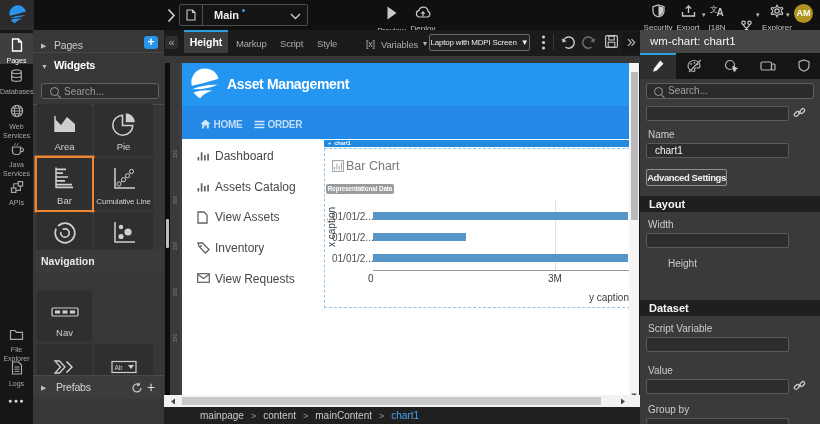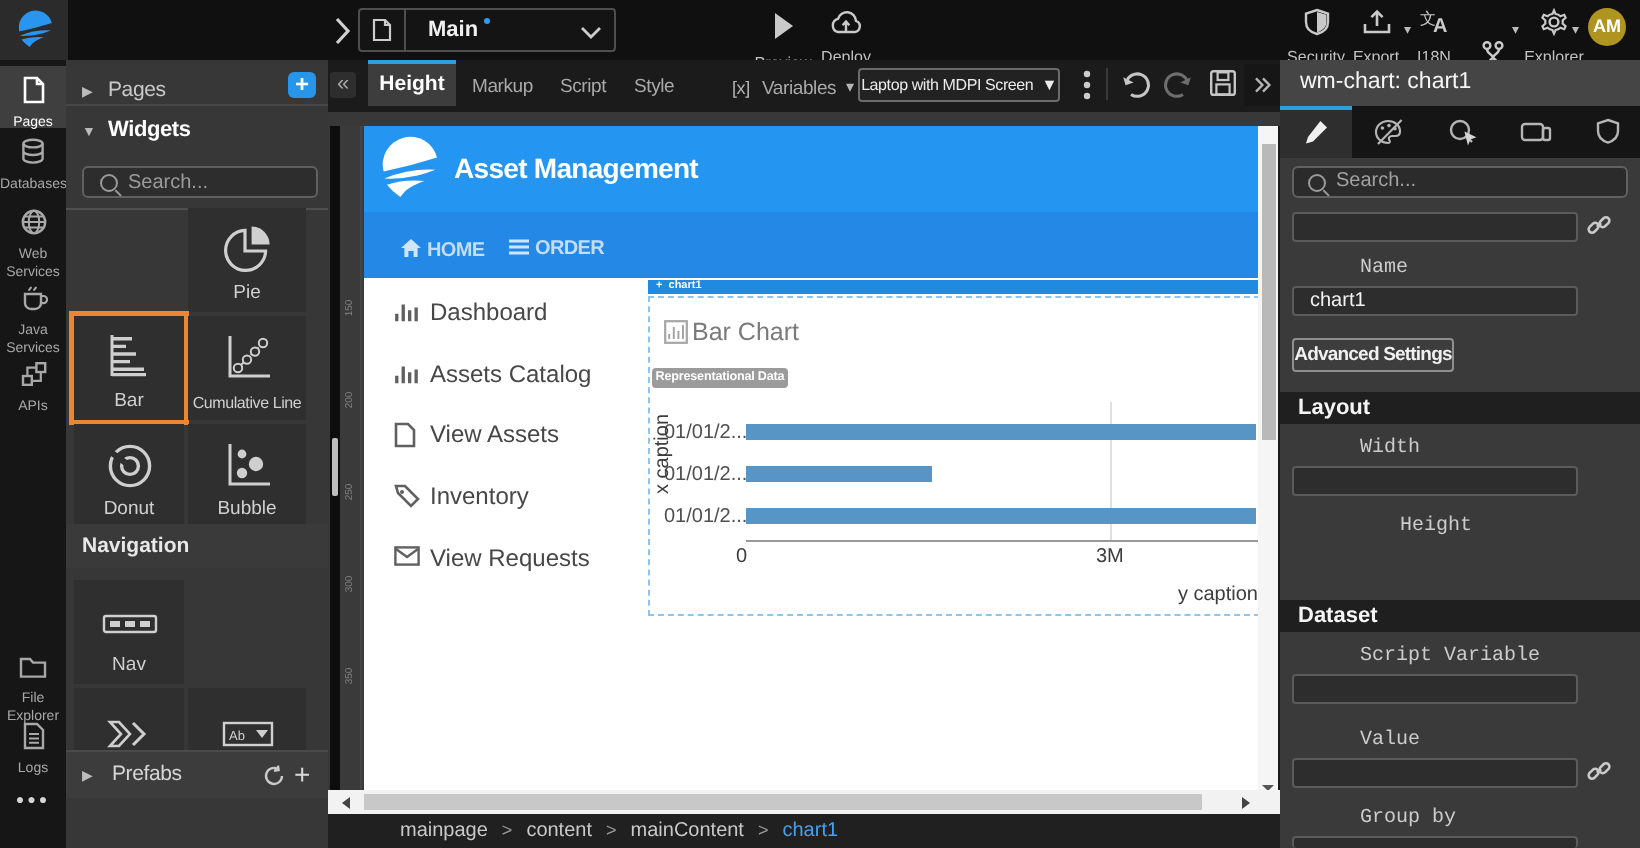--- a/index.html
+++ b/index.html
@@ -62,21 +62,21 @@
 #crumbs{left:164px;top:407px;width:476px;height:17px;background:#202020;color:#c9c9c9;font-size:10px;line-height:17px;}
 #crumbs span.sep{color:#9a9a9a;margin:0 7px;font-size:9px;}
 #crumbs .last{color:#45a1f0;}
 
 #rpanel{left:640px;top:30px;width:180px;height:394px;background:#3a3a3a;}
 #rhead{left:640px;top:30px;width:180px;height:23px;background:#454545;color:#f5f5f5;font-size:11.5px;line-height:23px;padding-left:10px;}
 #rtabs{left:640px;top:53px;width:180px;height:26px;background:#151515;}
 #rtab1{left:640px;top:53px;width:36px;height:26px;background:#2e2e2e;border-top:2px solid #2aa0dc;}
 #rsearch{left:646px;top:83px;width:168px;height:16px;background:#2b2b2b;border:1px solid #616161;border-radius:3px;color:#a0a0a0;font-size:10px;line-height:14px;padding-left:21px;}
 .rinput{position:absolute;left:646px;width:143px;height:15px;background:#2d2d2d;border:1px solid #5b5b5b;border-radius:2px;color:#f2f2f2;font-size:10px;line-height:13px;padding-left:8px;}
-.rlabel{position:absolute;left:680px;color:#cccccc;font-size:10px;font-family:Liberation Mono, monospace;}
+.rlabel{position:absolute;left:648px;color:#cccccc;font-size:10px;}
 .rband{position:absolute;left:640px;width:180px;height:16px;background:#1f1f1f;color:#f5f5f5;font-size:11px;font-weight:bold;line-height:16px;padding-left:9px;}
 #advbtn{left:646px;top:169px;width:81px;height:17px;white-space:nowrap;background:#3d3d3d;border:1px solid #8f8f8f;border-radius:2px;color:#f0f0f0;font-size:9.5px;font-weight:bold;text-align:center;line-height:15px;letter-spacing:-0.4px;}
 .linkic{position:absolute;color:#c9c9c9;}
 </style>
 </head>
 <body>
 <div id="app">
 
 <div class="abs" id="topbar"></div>
 <div class="abs" id="logosq"></div>
@@ -216,20 +216,27 @@
         <span style="position:absolute;left:21px;top:0;">Pages</span>
       </div>
   <div class="abs" id="plus">+</div>
   <div style="position:absolute;top:22px;left:0;width:131px;border-top:1px solid #484848;"></div>
   <div class="prow" style="top:29px;color:#ffffff;font-weight:bold;font-size:11px;">
         <span class="arr" style="top:4px;font-weight:normal;">▼</span>
         <span style="position:absolute;left:21px;top:0;">Widgets</span>
       </div>
   <div class="abs" id="searchL">Search...<span class="mag" style="left:8px;top:3px;"></span></div>
   <div style="position:absolute;top:74px;left:0;width:131px;border-top:1px solid #4f4f4f;"></div>
+  <div class="cell" style="left:4px;top:74px;">
+    <svg class="ci" width="26" height="24" viewBox="0 0 26 24">
+          <path d="M3 20 V7 L9 13 L15 5 L23 12 V20 Z" fill="#cfcfcf"></path>
+          <path d="M3 20 V4" stroke="#cfcfcf" stroke-width="1.5"></path>
+        </svg>
+    <div class="cl">Area</div>
+  </div>
   <div class="cell" style="left:61px;top:74px;width:59px;">
     <svg class="ci" width="26" height="26" viewBox="0 0 26 26">
           <path d="M11.5 3.2 A 10 10 0 1 0 21.8 13.5 L11.5 13.5 Z" fill="none" stroke="#cfcfcf" stroke-width="1.6"></path>
           <path d="M14.8 10.2 L14.8 1.2 A 9.2 9.2 0 0 1 23.8 10.2 Z" fill="#cfcfcf"></path>
         </svg>
     <div class="cl">Pie</div>
   </div>
   <div class="cell" style="left:4px;top:128px;box-shadow:0 0 0 2.5px #ed8630;">
     <svg class="ci" width="26" height="24" viewBox="0 0 26 24">
           <path d="M4 1.5 V22" fill="none" stroke="#cfcfcf" stroke-width="1.5"></path>
@@ -258,21 +265,21 @@
   </div>
   <div class="cell" style="left:61px;top:182px;width:59px;">
     <svg class="ci" width="26" height="26" viewBox="0 0 26 26">
           <path d="M4 2 V22 H24" fill="none" stroke="#cfcfcf" stroke-width="1.5"></path>
           <circle cx="10" cy="7" r="2.2" fill="#cfcfcf"></circle>
           <circle cx="17" cy="12" r="3.6" fill="#cfcfcf"></circle>
           <circle cx="10" cy="16.5" r="2.6" fill="#cfcfcf"></circle>
         </svg>
     <div class="cl">Bubble</div>
   </div>
-  <div class="secband" style="top:232px;">Navigation</div>
+  <div class="secband" style="top:220px;">Navigation</div>
   <div class="cell" style="left:4px;top:260px;">
     <svg class="ci" width="30" height="22" viewBox="0 0 30 22" style="top:11px;">
           <rect x="2" y="7" width="26" height="8" rx="1" fill="none" stroke="#cfcfcf" stroke-width="1.2"></rect>
           <rect x="5" y="9.5" width="5" height="3" fill="#cfcfcf"></rect>
           <rect x="12.5" y="9.5" width="5" height="3" fill="#cfcfcf"></rect>
           <rect x="20" y="9.5" width="5" height="3" fill="#cfcfcf"></rect>
         </svg>
     <div class="cl">Nav</div>
   </div>
   <div class="cell" style="left:4px;top:314px;height:31px;">

